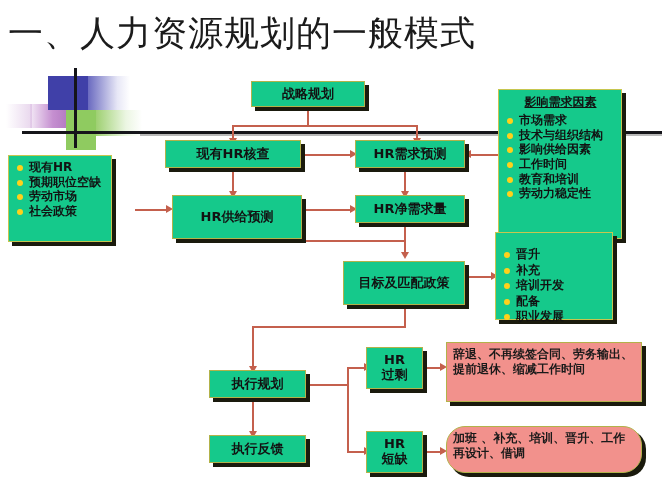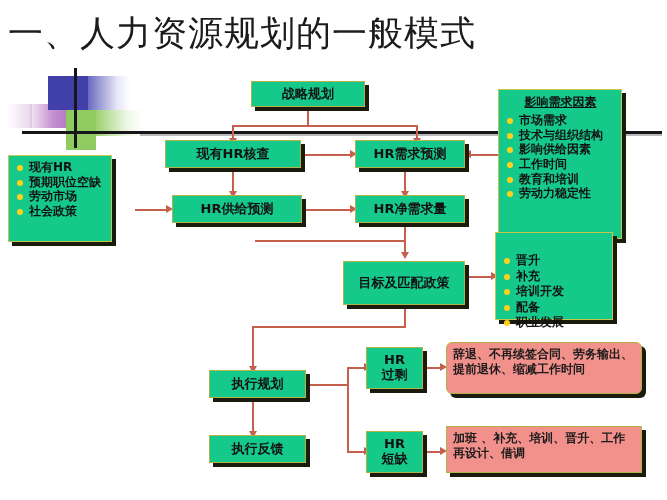--- a/index.html
+++ b/index.html
@@ -248,21 +248,21 @@
   </div>
 
   <div class="gbox" style="left:165px; top:140px; width:136px; height:28px;">
     <span>现有HR核查</span>
   </div>
 
   <div class="gbox" style="left:355px; top:140px; width:110px; height:28px;">
     <span>HR需求预测</span>
   </div>
 
-  <div class="gbox" style="left:172px; top:195px; width:130px; height:28px;">
+  <div class="gbox" style="left:172px; top:195px; width:130px; height:44px;">
     <span>HR供给预测</span>
   </div>
 
   <div class="gbox" style="left:355px; top:195px; width:110px; height:28px;">
     <span>HR净需求量</span>
   </div>
 
   <div class="gbox" style="left:343px; top:261px; width:122px; height:44px;">
     <span>目标及匹配政策</span>
   </div>
@@ -299,31 +299,31 @@
     <ul>
       <li>市场需求</li>
       <li>技术与组织结构</li>
       <li>影响供给因素</li>
       <li>工作时间</li>
       <li>教育和培训</li>
       <li>劳动力稳定性</li>
     </ul>
   </div>
 
-  <div class="panel no-title" style="left:495px; top:232px; width:118px; height:88px; padding-top:20px;">
+  <div class="panel no-title" style="left:495px; top:232px; width:118px; height:88px; padding-top:14px;">
     <ul>
       <li>晋升</li>
       <li>补充</li>
       <li>培训开发</li>
       <li>配备</li>
       <li>职业发展</li>
     </ul>
   </div>
 
-  <div class="pbox" style="left:446px; top:342px; width:196px; height:52px;border-radius:6px;">
+  <div class="pbox" style="left:446px; top:342px; width:196px; height:60px;">
     <span>辞退、不再续签合同、劳务输出、 提前退休、缩减工作时间</span>
   </div>
 
-  <div class="pbox" style="left:446px; top:426px; width:196px; height:47px;">
+  <div class="pbox" style="left:446px; top:426px; width:196px; height:47px;border-radius:19px;">
     <span>加班 、补充、培训、晋升、工作再设计、借调</span>
   </div>
 
 </div>
 
 </body></html>

